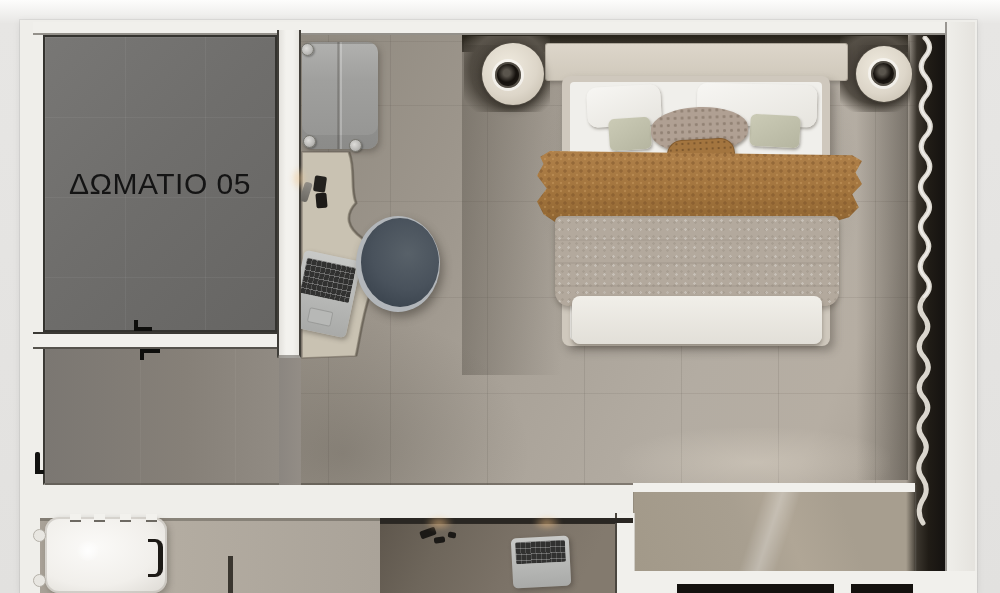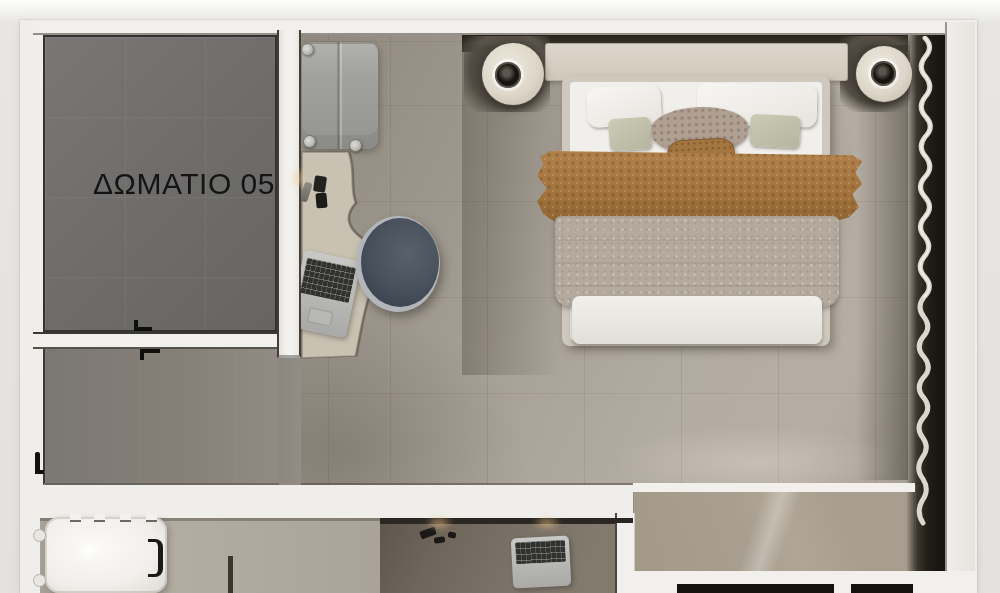--- a/index.html
+++ b/index.html
@@ -25,21 +25,21 @@
   .wall-panel-top{left:633px;top:483px;width:282px;height:9px;}
   .opening-shadow{left:380px;top:518px;width:253px;height:5px;background:#2a2723;z-index:5;}
 
   
   .floor{z-index:1;}
   .room05-floor{left:43px;top:35px;width:234px;height:297px;
     background:
       repeating-linear-gradient(to right,rgba(255,255,255,.05) 0 1px,transparent 1px 80px),
       repeating-linear-gradient(to bottom,rgba(255,255,255,.05) 0 1px,transparent 1px 80px),
       linear-gradient(135deg,#787775 0%,#6f6e6c 45%,#666563 100%);
-    border:2px solid #34332f;display:flex;align-items:center;justify-content:flex-end;}
+    border:2px solid #34332f;display:flex;align-items:center;justify-content:center;}
   .room05-notch{left:45px;top:28px;width:103px;height:8px;background:#747371;z-index:1;}
   .room05-label{position:static;font-size:30px;letter-spacing:.5px;color:#141414;}
   .main-floor{left:301px;top:35px;width:644px;height:450px;
     background:
       repeating-linear-gradient(to right,rgba(70,65,58,.13) 0 1px,transparent 1px 97px),
       repeating-linear-gradient(to bottom,rgba(70,65,58,.10) 0 1px,transparent 1px 96px),
       linear-gradient(115deg,#8f897f 0%,#9d968c 25%,#aaa399 45%,#b3aca2 65%,#b6aea3 82%,#a49c91 100%);
     background-position:89px 70px,0 70px,0 0;
     border-bottom:2px solid rgba(90,84,76,.5);}
   .corridor-floor{left:43px;top:348px;width:236px;height:137px;

